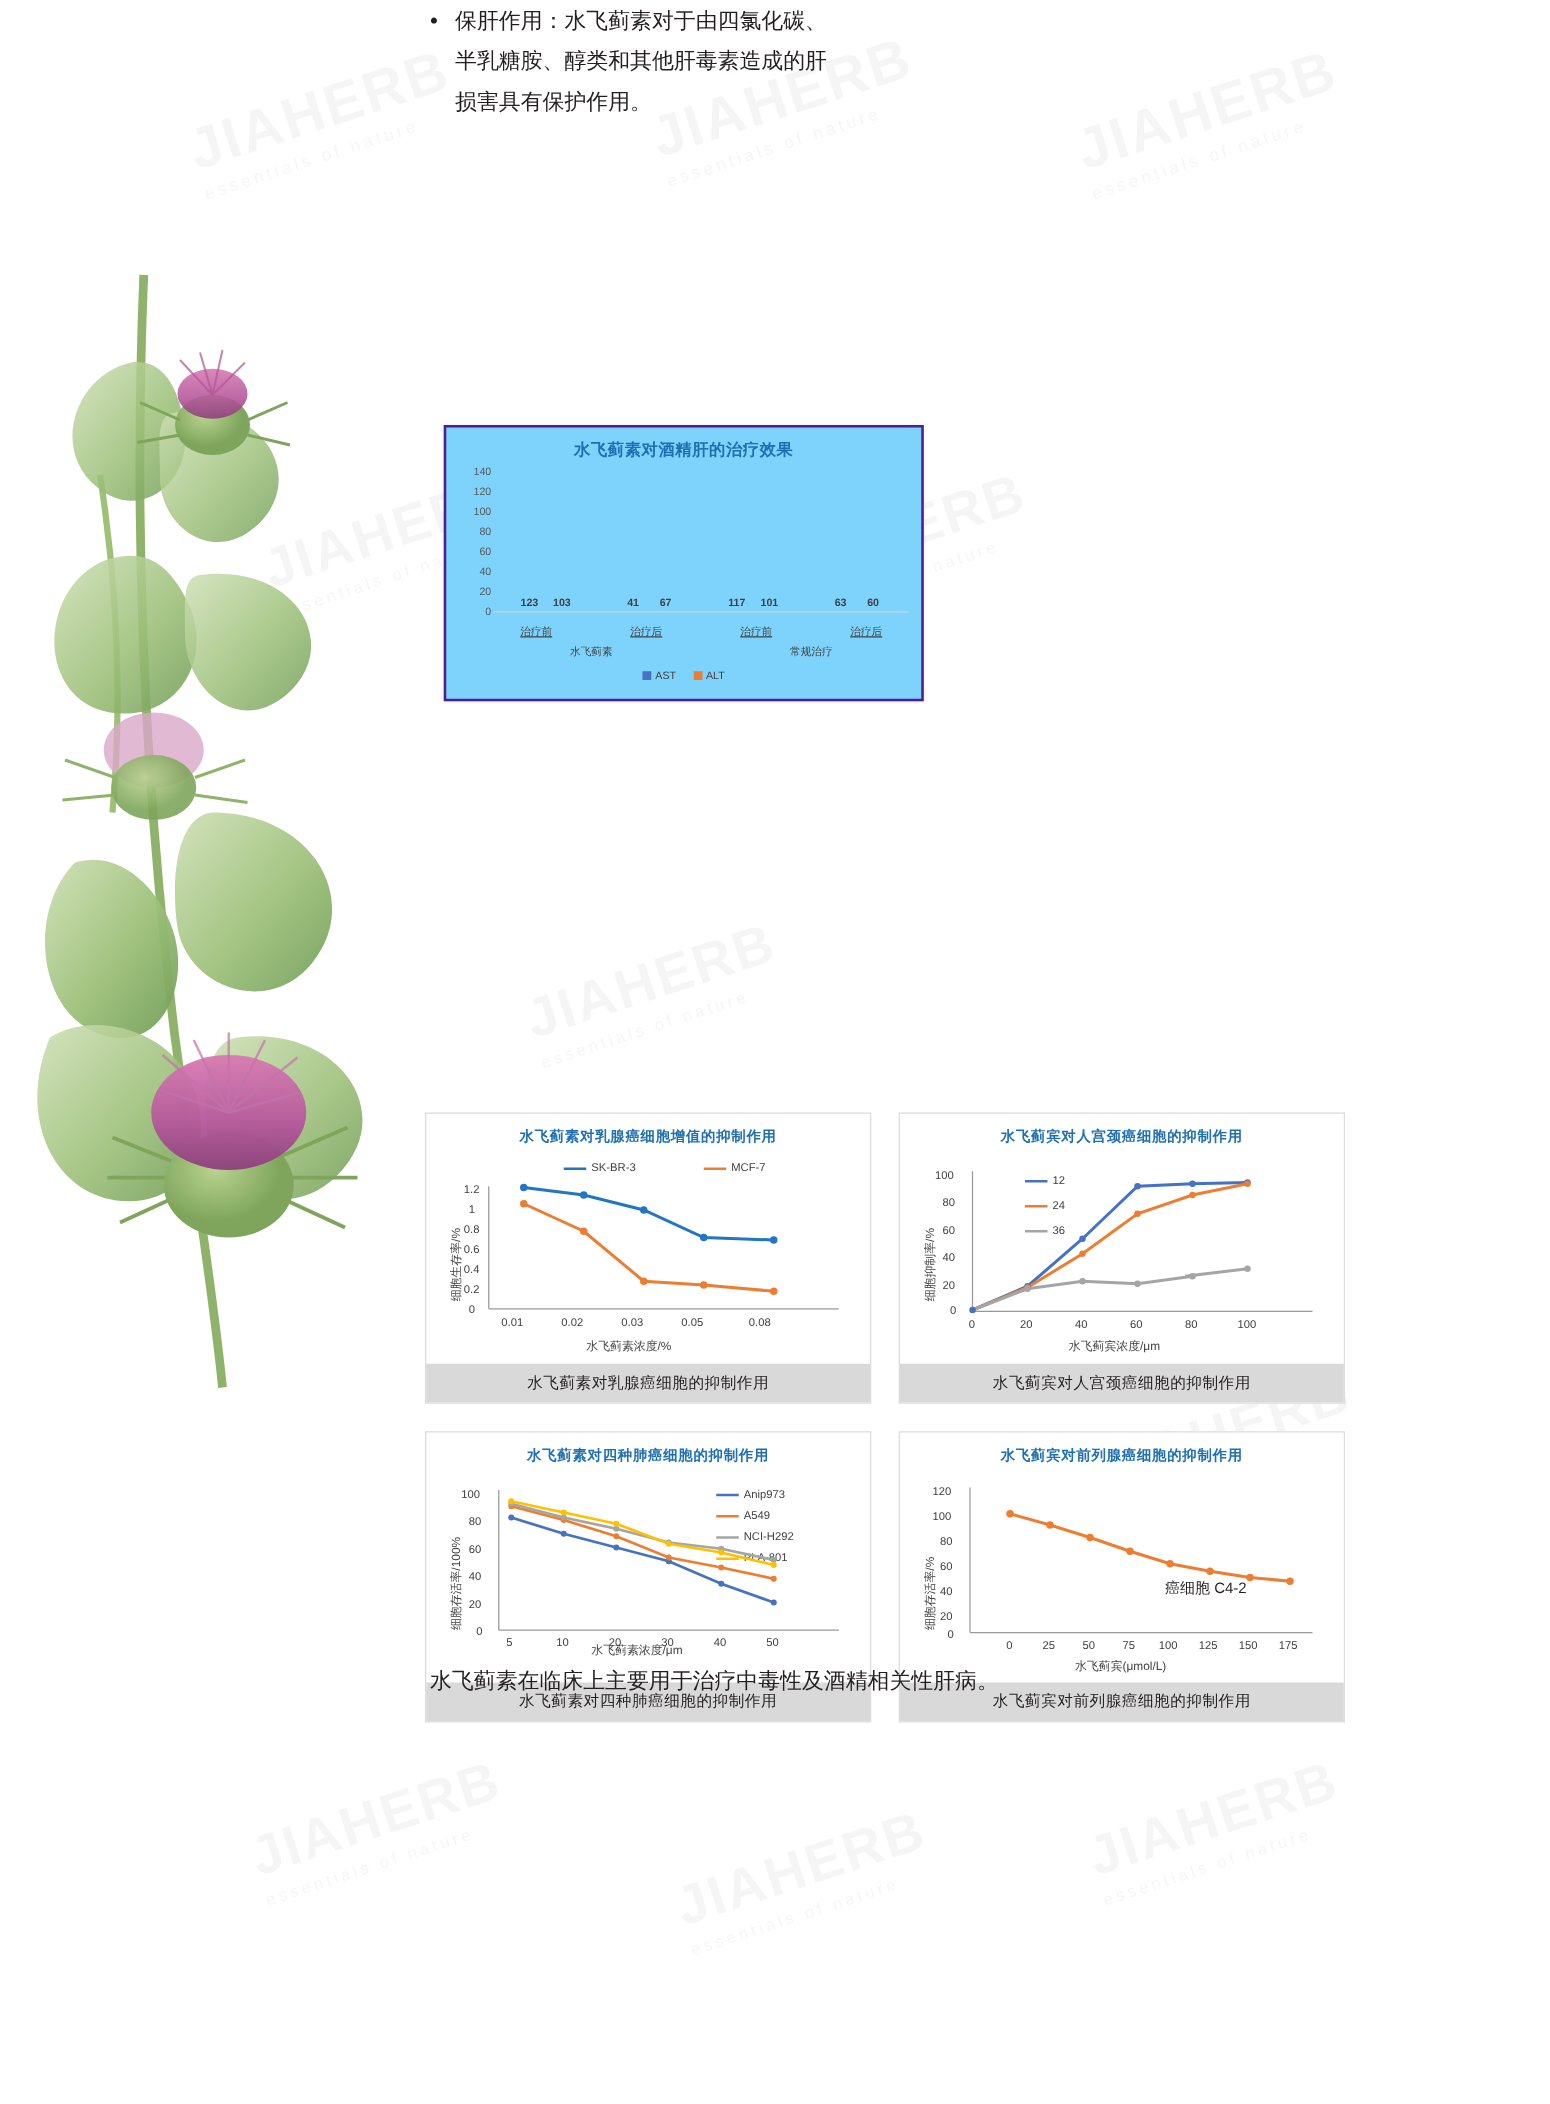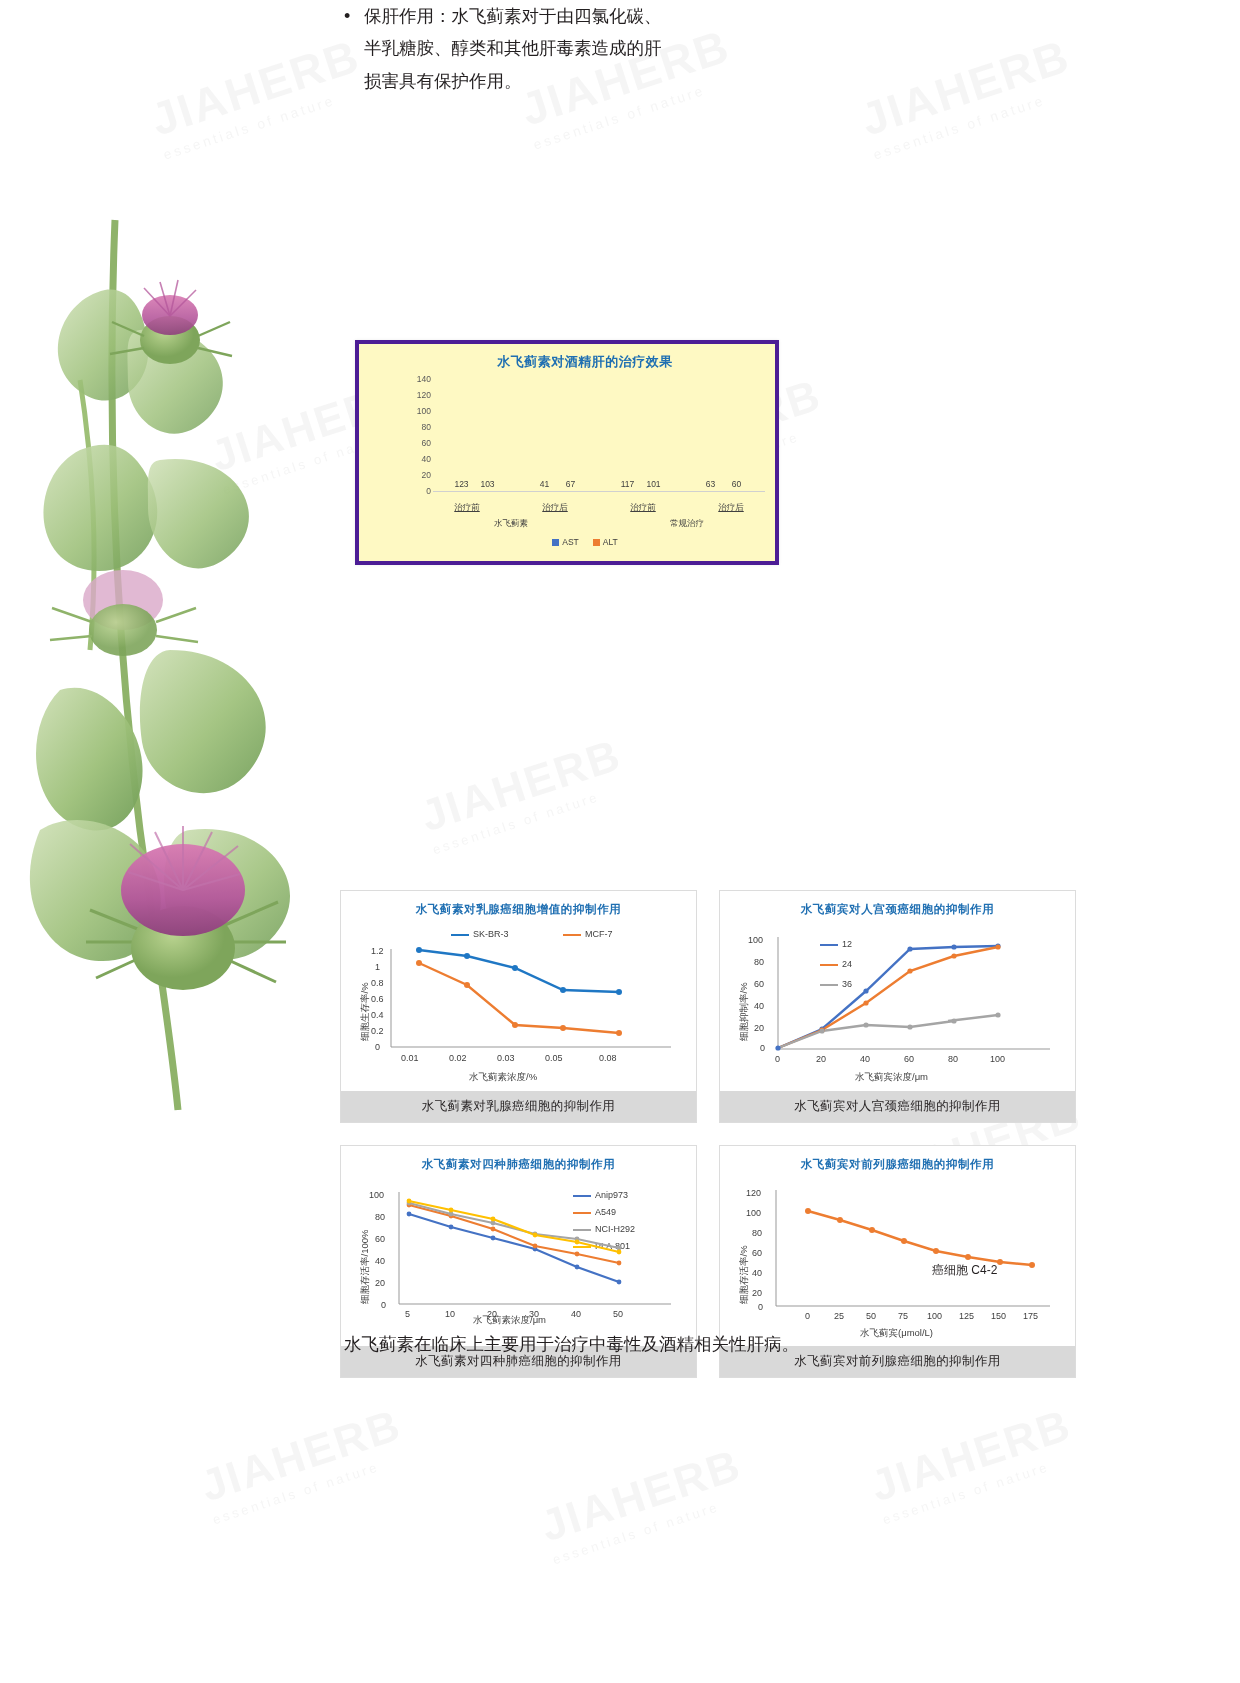--- a/index.html
+++ b/index.html
@@ -52,42 +52,41 @@
     content:"•";
     position:absolute;left:4px;top:0;
     font-size:18px;color:#231f20;
   }
   .first-block{margin-top:32px;width:330px;}
   .mid-block{margin-top:30px;width:880px;}
   
   .chart-alcohol{
     position:absolute;left:355px;top:340px;
     width:380px;height:217px;
-    border:4px solid #4c1d95;
-    background:#fef9c3;
+    border:2px solid #4c1d95;
+    background:#7dd3fc;
     box-shadow:0 0 3px rgba(0,0,0,.08);
-    padding-left:36px;
   }
   .ca-title{
     text-align:center;font-size:13px;font-weight:bold;color:#1f6fb2;
     padding-top:9px;letter-spacing:.5px;
   }
   .ca-plot{position:relative;margin:8px 10px 0 10px;height:120px;}
   .ca-yaxis{position:absolute;left:0;top:0;width:26px;height:112px;}
   .ca-yaxis span{
     position:absolute;right:0;font-size:8.5px;color:#595959;transform:translateY(-50%);
   }
   .ca-grid{position:absolute;left:28px;right:0;top:0;height:112px;border-bottom:1px solid #d0d0d0;}
   .ca-bars{position:absolute;left:28px;right:0;top:0;height:112px;display:flex;align-items:flex-end;}
   .grp{flex:1;display:flex;justify-content:center;align-items:flex-end;gap:6px;}
   .bar{width:20px;position:relative;}
   .bar i{display:block;width:100%;height:100%;}
   .bar b{
     position:absolute;top:-12px;left:50%;transform:translateX(-50%);
-    font-size:8.5px;font-weight:normal;color:#404040;
+    font-size:8.5px;font-weight:bold;color:#404040;
   }
   .ca-xlabels{position:relative;margin-left:28px;display:flex;margin-top:3px;}
   .ca-xlabels span{flex:1;text-align:center;font-size:8.5px;color:#404040;text-decoration:underline;}
   .ca-groups{position:relative;margin-left:28px;display:flex;margin-top:4px;}
   .ca-groups span{flex:1;text-align:center;font-size:8.5px;color:#404040;}
   .ca-legend{display:flex;justify-content:center;gap:14px;margin-top:7px;font-size:8.5px;color:#404040;}
   .ca-legend i{display:inline-block;width:7px;height:7px;margin-right:3px;vertical-align:middle;}
   
   .figures{
     position:absolute;left:340px;top:890px;width:888px;

